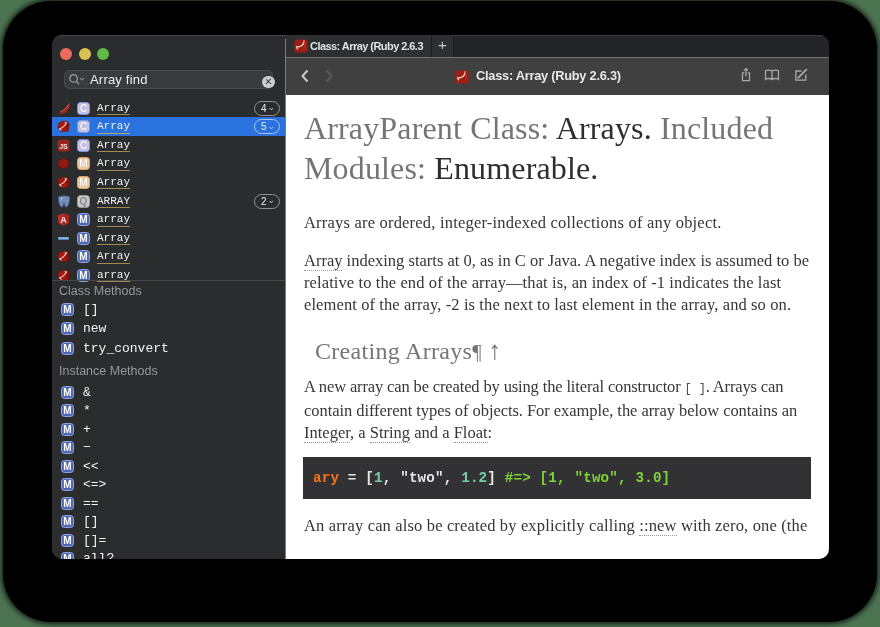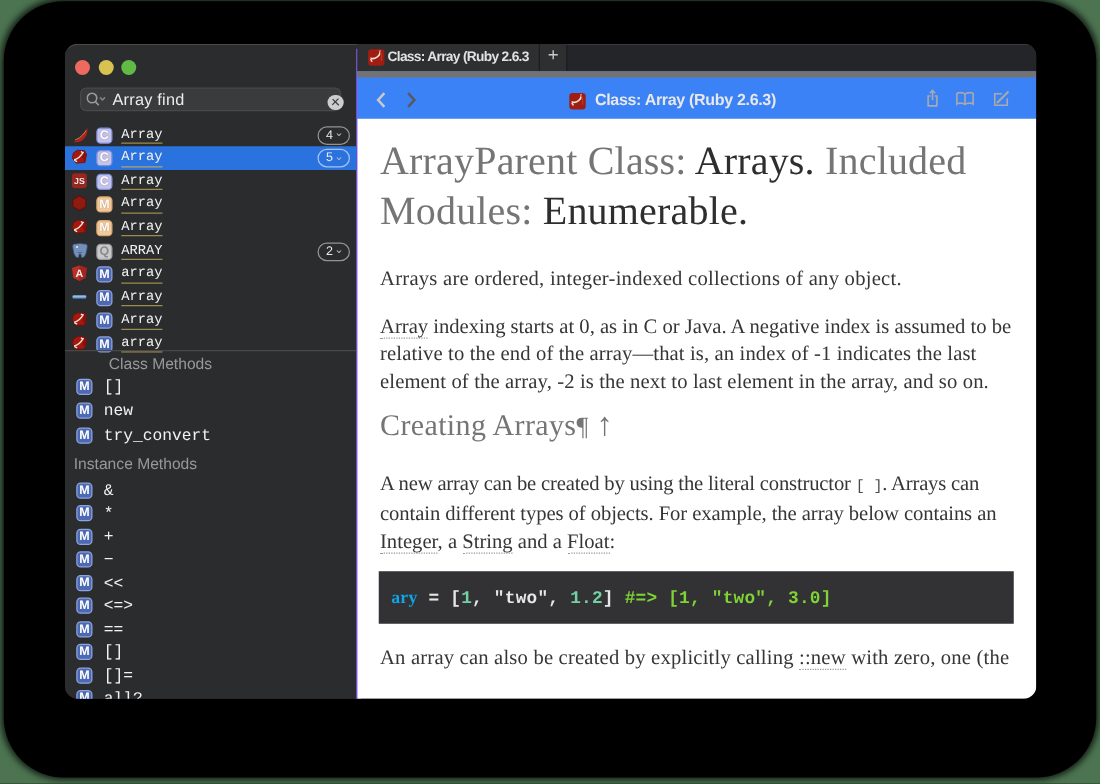--- a/index.html
+++ b/index.html
@@ -41,37 +41,37 @@
   #sep{position:absolute;left:0;top:240.5px;width:233px;height:1px;background:#47484a;}
   
   #main{position:absolute;left:234px;top:0;right:0;height:100%;}
   #tabbar{position:absolute;left:0;top:0;right:0;height:21.5px;background:#29292c;}
   #tab1{position:absolute;left:0;top:0;width:145px;height:21.5px;background:#2e2f31;border-right:1px solid #1c1d1f;}
   #tab1 .ttxt{position:absolute;left:24px;top:4.5px;font-size:11px;font-weight:bold;color:#e2e2e3;letter-spacing:-0.55px;white-space:nowrap;width:120px;overflow:hidden;}
   #tabplus{position:absolute;left:146px;top:0;width:21px;height:21.5px;background:#2e2f31;
            color:#c8c8c8;font-size:15px;text-align:center;line-height:20px;}
   #tabrest{position:absolute;left:167px;top:0;right:0;height:21.5px;background:#242528;
            box-shadow:inset 0 1px 0 #3a3b3e, inset 1px 0 0 #1c1d1f;}
-  #toolbar{position:absolute;left:0;top:21.5px;right:0;height:38px;background:#3b82f6;border-top:5px solid #737373;}
+  #toolbar{position:absolute;left:0;top:21.5px;right:0;height:38px;background:#404040;border-top:1px solid #737373;}
   #ttl{position:absolute;left:190px;top:10.5px;font-size:12.8px;font-weight:bold;color:#e8e8e9;letter-spacing:-0.25px;white-space:nowrap;}
   
   #content{position:absolute;left:0;top:59.5px;right:0;bottom:0;background:#fff;overflow:hidden;
            font-family:"Liberation Serif",serif;}
   h1{font-size:32px;font-weight:normal;line-height:40px;margin:0;position:absolute;left:18px;top:13.5px;
      color:#757575;letter-spacing:0.15px;}
   h1 b{color:#2e2e2e;font-weight:normal;}
   .para{position:absolute;left:18px;font-size:16.5px;line-height:21.8px;color:#363636;}
   .ls1{letter-spacing:0.2px;} .ls2{letter-spacing:0.1px;} .ls3{letter-spacing:-0.14px;} .ls4{letter-spacing:-0.06px;} .ls5{letter-spacing:0.15px;font-family:Liberation Serif, serif;} .ls6{letter-spacing:0.1px;}
   .para a{color:#363636;text-decoration:none;border-bottom:1px dotted #999;}
   .para code{font-family:"Liberation Mono",monospace;font-size:12px;color:#4a4a4a;}
-  h2{position:absolute;left:18px;font-size:24px;font-weight:normal;color:#757575;margin:0;letter-spacing:0.3px;}
+  h2{position:absolute;left:18px;font-size:24px;font-weight:normal;color:#757575;margin:11px;letter-spacing:0.3px;}
   #codeblk{position:absolute;left:17px;top:362px;width:508px;height:42.5px;background:#323234;
            font-family:"Liberation Mono",monospace;font-size:14.2px;font-weight:bold;letter-spacing:0.2px;line-height:42px;}
   #codeblk .in{padding-left:10px;color:#e6e6e6;white-space:pre;}
-  .c-id{color:#0ea5e9;font-family:Liberation Serif, serif;} .c-num{color:#74d0a4;} .c-cmt{color:#7ed335;}
+  .c-id{color:#f97316;} .c-num{color:#74d0a4;} .c-cmt{color:#7ed335;}
 </style>
 </head>
 <body>
 <div class="shadow"></div>
 <div id="win">
   <div id="side">
     <div class="tl" style="left:7.5px;background:#ed6a5e;"></div>
     <div class="tl" style="left:26.5px;background:#d8c251;"></div>
     <div class="tl" style="left:45px;background:#61ba46;"></div>
     <div id="search">
@@ -174,21 +174,21 @@
               <polygon points="6,1.5 13,1.8 15,5.5 13.5,13.5 5,14.2 1,9 2.2,4" fill="#a41810" stroke="#70100a" stroke-width="0.8"></polygon>
               <polygon points="13,1.8 15,5.5 13.5,13.5 11,8.5" fill="#891109"></polygon>
               <polygon points="5,14.2 1,9 4.5,9.5" fill="#7c120c"></polygon>
               <path d="M2.8 10.8 Q8 9.8 12 3" fill="none" stroke="#eee0d4" stroke-width="1.4"></path>
               <path d="M9.5,2.6 l2,1.4 M3,11.3 l2.8,1.4" fill="none" stroke="#f8f2ea" stroke-width="1.2"></path>
             </svg></span>
           <span class="badge b-mb">M</span>
           <span class="rtext">array</span>
         </div>
         <div id="sep"></div>
-        <div class="shead" style="top:245px;margin-left:28px;">Class Methods</div>
+        <div class="shead" style="top:245px;">Class Methods</div>
         <div class="mrow" style="top:261px;">
           <span class="badge b-mb">M</span>
           <span class="mtxt">[]</span>
         </div>
         <div class="mrow" style="top:280.3px;">
           <span class="badge b-mb">M</span>
           <span class="mtxt">new</span>
         </div>
         <div class="mrow" style="top:299.6px;">
           <span class="badge b-mb">M</span>

